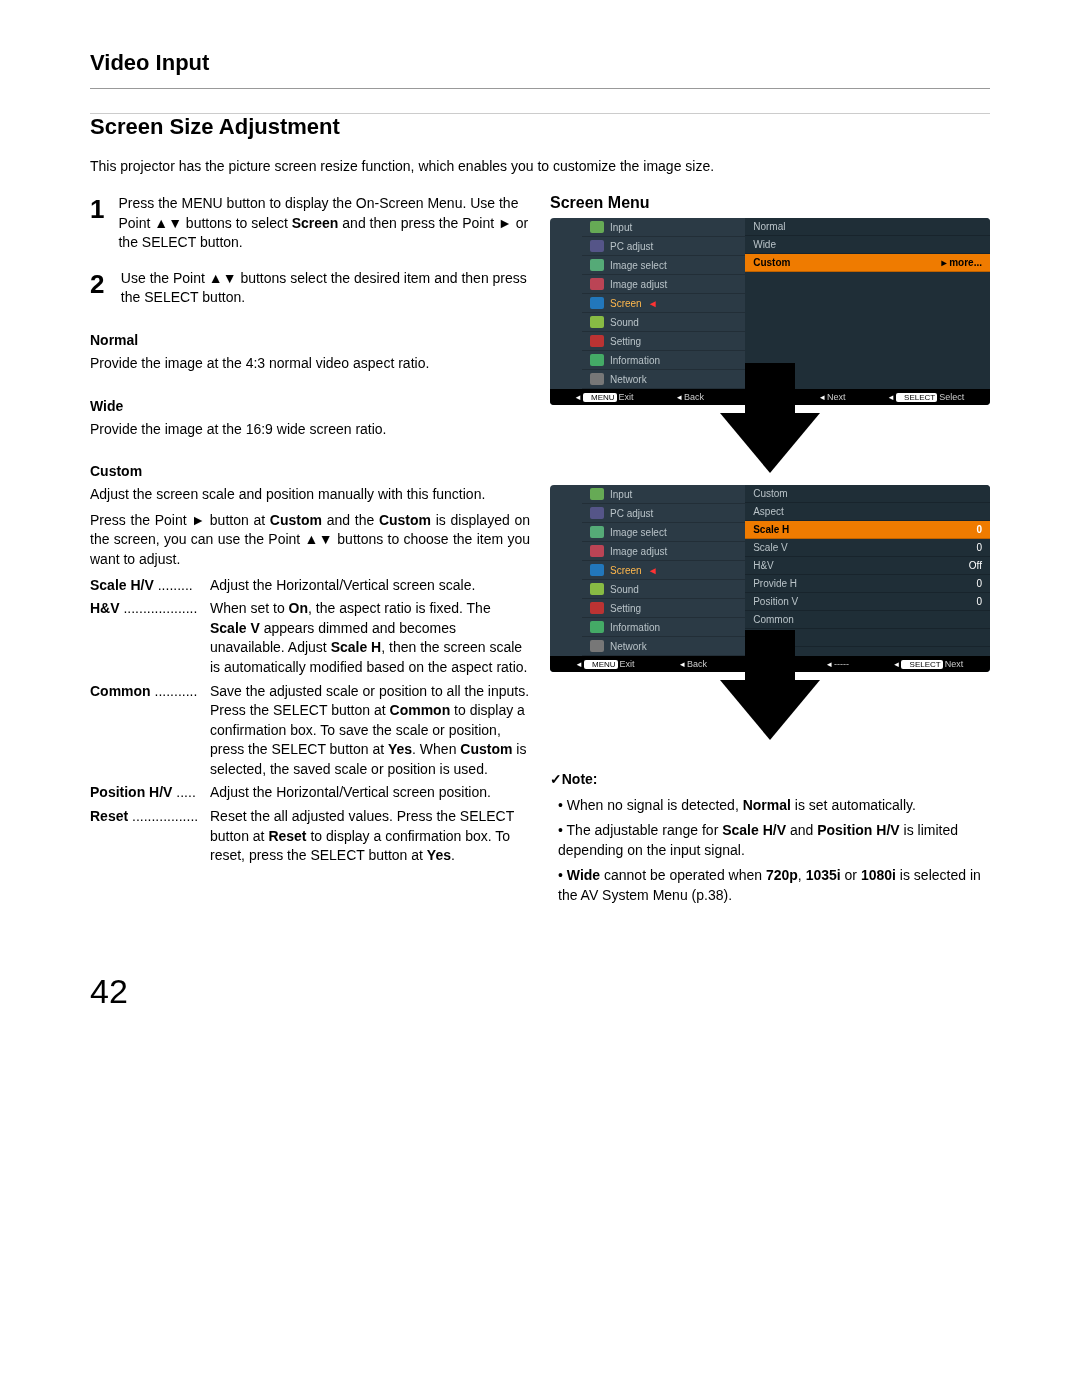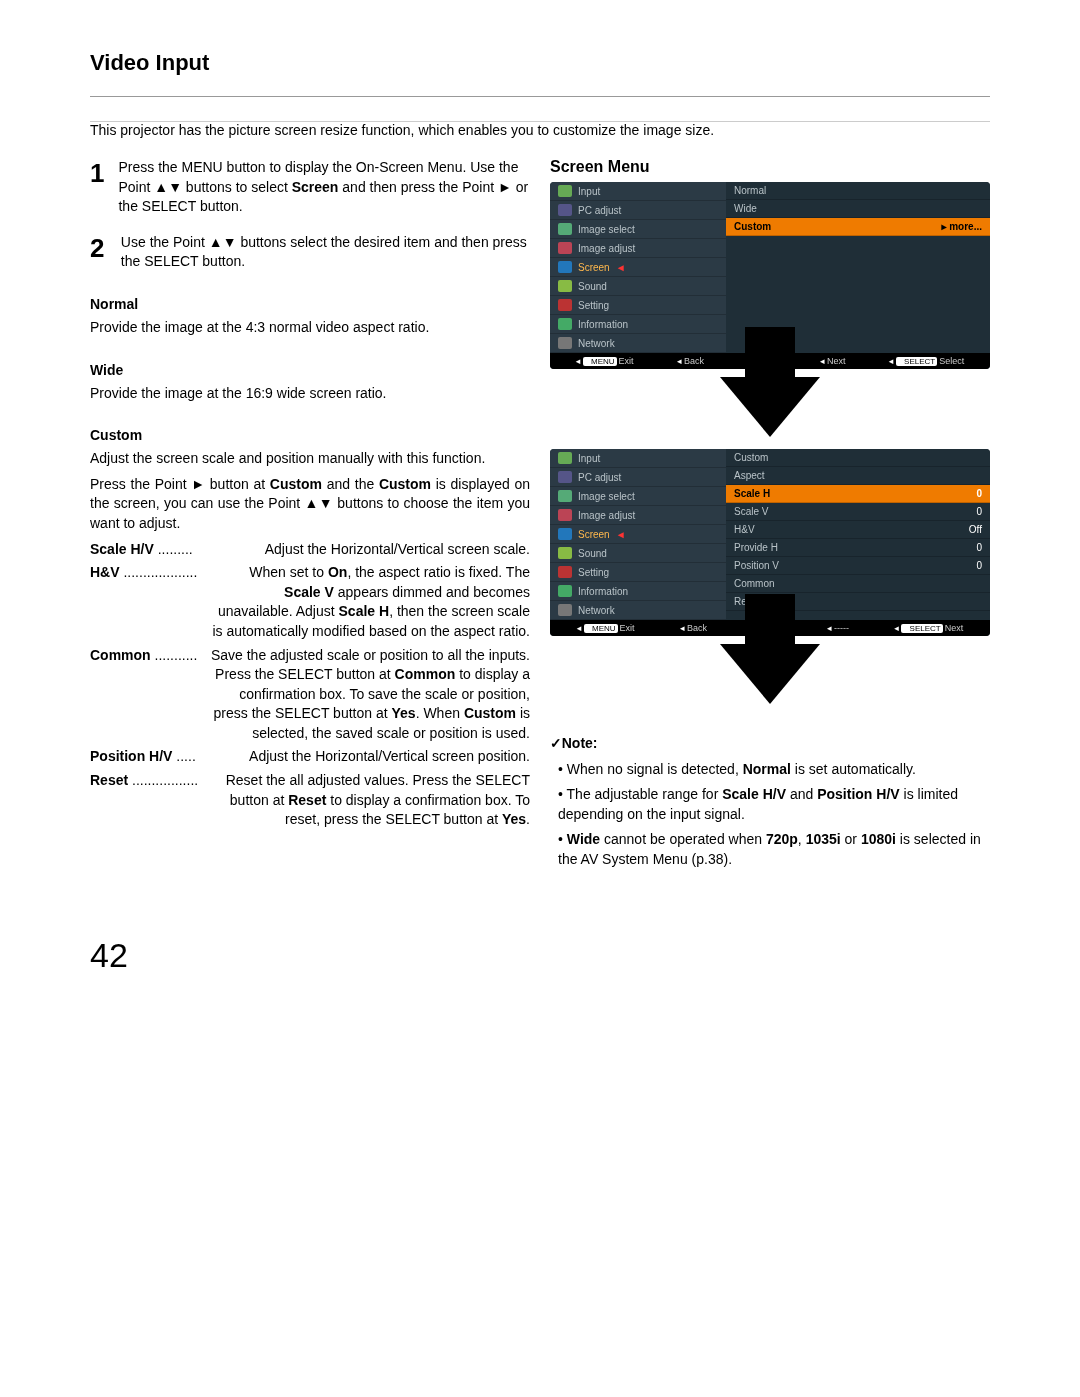--- a/index.html
+++ b/index.html
@@ -7,50 +7,50 @@
     background: #fff;
     font-family: Arial, Helvetica, sans-serif;
     color: #000;
     width: 1080px;
     margin: 0 auto;
     padding: 0 0 40px 0;
   }
   .page { padding: 50px 90px 10px 90px; }
   .header {
     border-bottom: 1px solid #999;
-    padding-bottom: 20px;
+    padding-bottom: 12px;
     margin-bottom: 24px;
   }
   .header-title { font-size: 22px; font-weight: bold; }
   .top-hr { border: none; border-top: 1px solid #ccc; margin-top:2px; }
   .main-title { font-size: 22px; font-weight: bold; margin-bottom: 18px; }
   .intro { font-size: 14px; margin-bottom: 20px; }
   .cols { display: flex; gap: 20px; }
   .left { flex: 1 1 50%; }
   .right { flex: 1 1 50%; }
   .step { display: flex; gap: 14px; margin-bottom: 16px; }
   .step-num { font-size: 26px; font-weight: bold; width: 22px; }
   .step-body { font-size: 14px; line-height: 1.4; }
   .subh { font-size: 14px; font-weight: bold; margin-top: 24px; margin-bottom: 6px; }
   .para { font-size: 14px; line-height: 1.4; margin-bottom: 6px; text-align: justify; }
   .defs { font-size: 14px; line-height: 1.4; }
   .defrow { display: flex; margin-bottom: 4px; }
   .dk { width: 120px; font-weight: bold; flex-shrink:0; }
-  .dd { flex: 1; text-align: right; }
+  .dd { flex: 1; }
   .right-title { font-size: 16px; font-weight: bold; margin-bottom: 6px; }
   
   .osd {
     background: #2b3a45;
     border-radius: 4px;
     overflow: hidden;
     font-size: 10px;
     color: #b9c3c8;
     margin-bottom: 8px;
   }
-  .osd-body { display:flex; }
+  .osd-body { display:flex;padding-left:32px; }
   .osd-left { width: 40%; background:#2b3a45; }
   .osd-right { width: 60%; background:#1f2e37; }
   .osd-row { display:flex; align-items:center; gap:6px; padding:3px 8px; border-bottom:1px solid rgba(0,0,0,0.2);}
   .osd-row .ic { width:14px; height:12px; background:#4a6; border-radius:2px; display:inline-block; }
   .osd-row.active { background:#ef7b00; color:#000; font-weight:bold; }
   .osd-row.sel { color:#ffb84d; }
   .osd-right .osd-row { justify-content: space-between; }
   .osd-row .val { color:#fff; }
   .osd-row .arrow { color:#f33; font-weight:bold; }
   .osd-foot {
@@ -83,20 +83,21 @@
 </head>
 <body>
 
 <div class="page">
 
   <div class="header">
     <div class="header-title">Video Input</div>
   </div>
   <hr class="top-hr">
 
+  <div class="main-title">Screen Size Adjustment</div>
   <div class="intro">This projector has the picture screen resize function, which enables you to customize the image size.</div>
 
   <div class="cols">
 
     <div class="left">
       <div id="steps">
           <div class="step">
             <div class="step-num">1</div>
             <div class="step-body">Press the MENU button to display the On-Screen Menu. Use the Point ▲▼ buttons to select <b>Screen</b> and then press the Point ► or the SELECT button.</div>
           </div>

